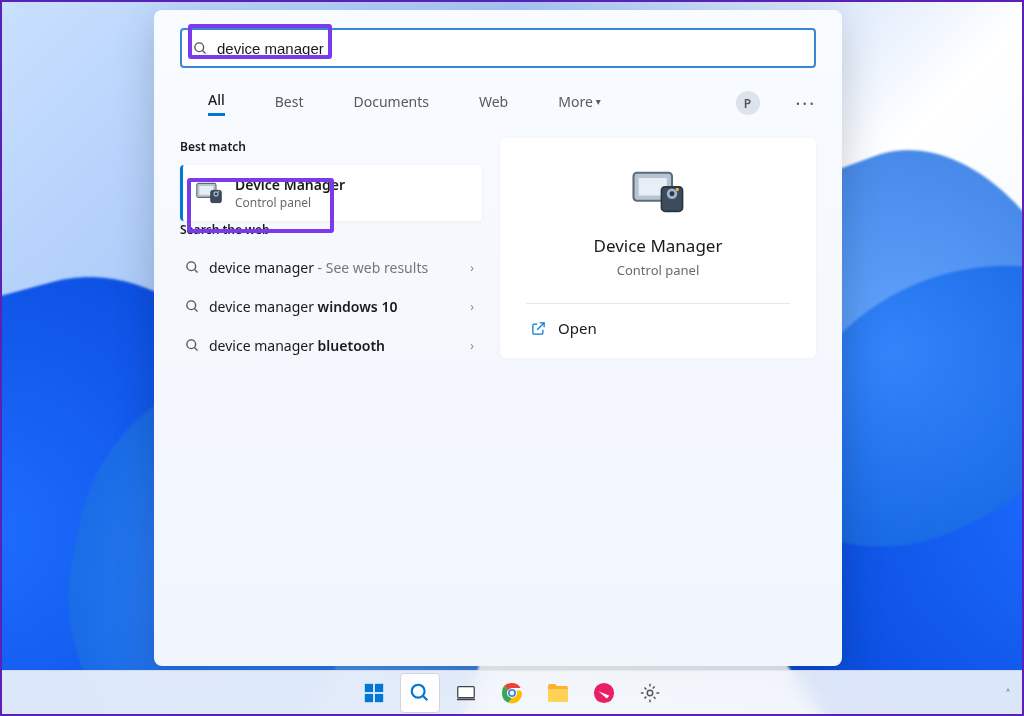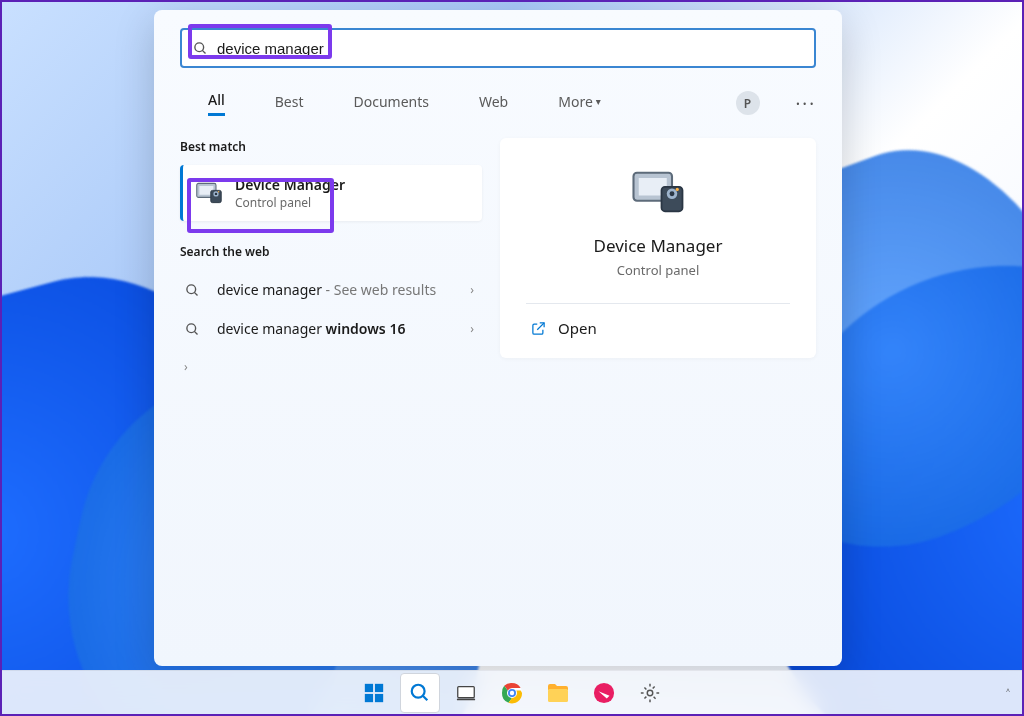--- a/index.html
+++ b/index.html
@@ -62,21 +62,21 @@
 }
 .result-item.best { background: #fff; border-left: 3px solid #0078d4; box-shadow: 0 1px 3px rgba(0,0,0,.06); }
 .result-item .texts { display:flex; flex-direction:column; }
 .result-title { font-size: 14px; font-weight:600; color:#1a1a1a; }
 .result-sub { font-size: 12px; color:#6a6a6a; }
 
 .dm-icon { width: 28px; height: 24px; display:flex; align-items:center; justify-content:center; }
 
 .web-list { margin-top: 20px; }
 .web-item { display:flex; align-items:center; justify-content:space-between; padding: 10px 8px 10px 4px; cursor:pointer; }
-.web-left { display:flex; align-items:flex-end; gap:8px; }
+.web-left { display:flex; align-items:center; gap:0; }
 .web-q { font-size: 14px; color:#1a1a1a; }
 .web-q .suffix { color:#777; }
 .web-q .bold { font-weight:600; }
 .chev { color:#888; font-size:12px; }
 
 .detail-card {
   background: #fff; border-radius: 6px;
   text-align:center; padding: 26px 26px 6px;
   box-shadow: 0 1px 4px rgba(0,0,0,0.04);
 }
@@ -147,21 +147,21 @@
             <circle cx="24" cy="14" r="1.4" fill="#2a3644"></circle>
             <circle cx="27" cy="11.5" r=".9" fill="#ffb347"></circle>
           </svg>
         </span>
         <div class="texts">
           <span class="result-title">Device Manager</span>
           <span class="result-sub">Control panel</span>
         </div>
       </div>
 
-      <div class="section-label" style="margin-top:22px;">Search the web</div>
+      <div class="section-label" style="">Search the web</div>
 
       <div class="web-list" style="margin-top:6px;">
         <div class="web-item">
           <div class="web-left">
             <span class="search-icon">
               <svg width="15" height="15" viewBox="0 0 24 24" fill="none" stroke="#555" stroke-width="2.2">
                   <circle cx="10" cy="10" r="7"></circle>
                   <line x1="20" y1="20" x2="15" y2="15"></line>
                 </svg>
             </span>
@@ -170,25 +170,34 @@
           <span class="chev">›</span>
         </div>
         <div class="web-item">
           <div class="web-left">
             <span class="search-icon">
               <svg width="15" height="15" viewBox="0 0 24 24" fill="none" stroke="#555" stroke-width="2.2">
                   <circle cx="10" cy="10" r="7"></circle>
                   <line x1="20" y1="20" x2="15" y2="15"></line>
                 </svg>
             </span>
-            <span class="web-q"><span>device manager </span><span class="bold">windows 16</span></span>
+            <span class="web-q"><span>device manager </span><span class="bold">windows 10</span></span>
           </div>
           <span class="chev">›</span>
         </div>
         <div class="web-item">
+          <div class="web-left">
+            <span class="search-icon">
+              <svg width="15" height="15" viewBox="0 0 24 24" fill="none" stroke="#555" stroke-width="2.2">
+                  <circle cx="10" cy="10" r="7"></circle>
+                  <line x1="20" y1="20" x2="15" y2="15"></line>
+                </svg>
+            </span>
+            <span class="web-q"><span>device manager </span><span class="bold">bluetooth</span></span>
+          </div>
           <span class="chev">›</span>
         </div>
       </div>
     </div>
 
     <div class="col-right">
       <div class="detail-card">
         <div class="big-icon">
           <svg viewBox="0 0 32 26" width="56" height="48">
             <rect x="2" y="2" width="22" height="16" rx="2" fill="#b8c4d2" stroke="#5d6b7a" stroke-width="1.2"></rect>

